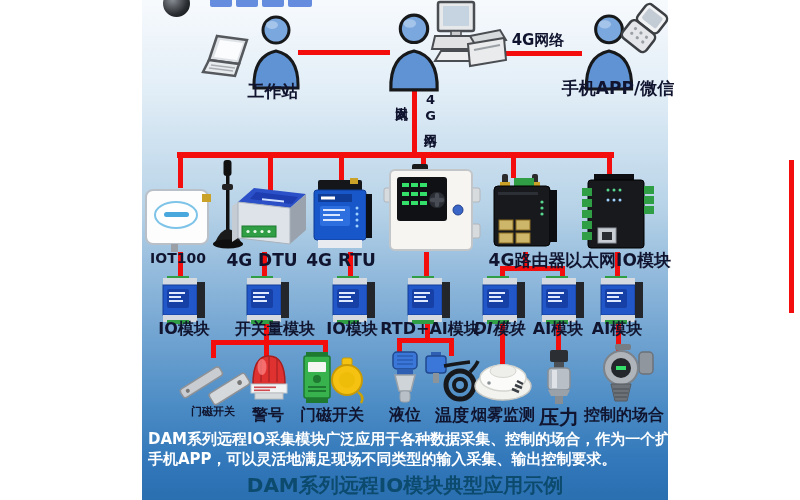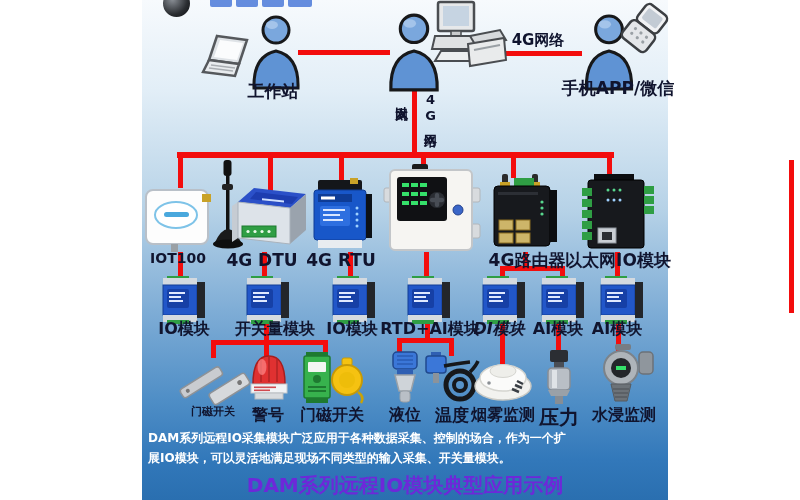--- a/index.html
+++ b/index.html
@@ -5,22 +5,22 @@
   html,body{margin:0;padding:0;background:#ffffff;}
   .stage{position:relative;width:800px;height:500px;overflow:hidden;background:#ffffff;
          font-family:"DejaVu Sans","Liberation Sans",sans-serif;}
   .panel{position:absolute;left:142px;top:0;width:526px;height:500px;
          background:linear-gradient(180deg,#f7fafd 0%,#e2eef7 18%,#b6d2e7 42%,#7fadd6 62%,#4f8ec6 80%,#3278ba 92%,#2a6fb0 100%);}
   .rl{position:absolute;background:#f30d0d;}
   .clabel{position:absolute;transform:translateX(-50%);font-weight:bold;color:#10142e;
           white-space:nowrap;line-height:1.1;}
   .vlabel{position:absolute;writing-mode:vertical-rl;text-orientation:upright;font-weight:bold;
           color:#10142e;font-size:13px;letter-spacing:1px;white-space:nowrap;}
-  .ftext{position:absolute;color:#ffffff;font-weight:bold;font-size:12px;white-space:nowrap;}
-  .ftitle{position:absolute;transform:translateX(-50%);color:#6d28d9;font-weight:bold;font-size:20px;white-space:nowrap;}
+  .ftext{position:absolute;color:#ffffff;font-weight:bold;font-size:15px;white-space:nowrap;}
+  .ftitle{position:absolute;transform:translateX(-50%);color:#0c4a6e;font-weight:bold;font-size:20px;white-space:nowrap;}
   .abs{position:absolute;}
   svg{display:block;overflow:visible;}
 </style>
 </head>
 <body>
 
 <div class="stage">
   <div class="panel"></div>
 
   <div class="abs" style="left:163px;top:-10px;width:27px;height:27px;border-radius:50%;
@@ -416,18 +416,18 @@
 
   <svg class="abs" style="left:589px;top:344px;" width="70" height="60" viewBox="0 0 70 60">
     <rect x="26" y="0" width="16" height="6" rx="2" fill="#777d84"></rect>
     <rect x="50" y="8" width="14" height="22" rx="4" fill="#8f969d" stroke="#6c7278" stroke-width="1.5"></rect>
     <circle cx="32" cy="24" r="17" fill="#aeb4ba" stroke="#7c838a" stroke-width="2"></circle>
     <circle cx="32" cy="24" r="10" fill="#23262a"></circle>
     <rect x="27" y="22" width="10" height="4" fill="#35e06a"></rect>
     <polygon points="22,40 42,40 38,57 26,57" fill="#6c7278" stroke="#565b60"></polygon>
     <path d="M24 45 h16 M25 49 h14 M26 53 h12" stroke="#565b60" stroke-width="1.5"></path>
   </svg>
-  <div class="clabel" style="left:624px;top:406px;font-size:16px;">水浸监测</div>
+  <div class="clabel" style="left:624px;top:406px;font-size:16px;">控制的场合</div>
 
   <div class="ftext" style="left:148px;top:430px;">DAM系列远程IO采集模块广泛应用于各种数据采集、控制的场合，作为一个扩</div>
-  <div class="ftext" style="left:148px;top:450px;">展IO模块，可以灵活地满足现场不同类型的输入采集、开关量模块。</div>
+  <div class="ftext" style="left:148px;top:450px;">手机APP，可以灵活地满足现场不同类型的输入采集、输出控制要求。</div>
   <div class="ftitle" style="left:405px;top:472px;">DAM系列远程IO模块典型应用示例</div>
 </div>
 
 </body></html>

